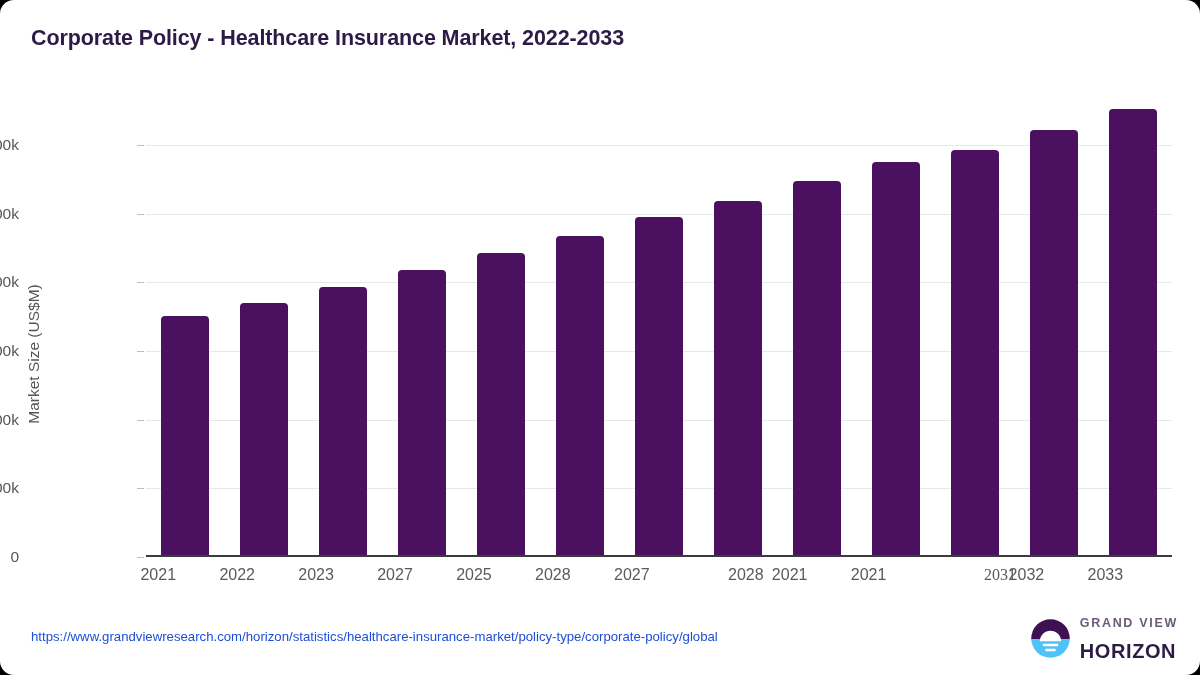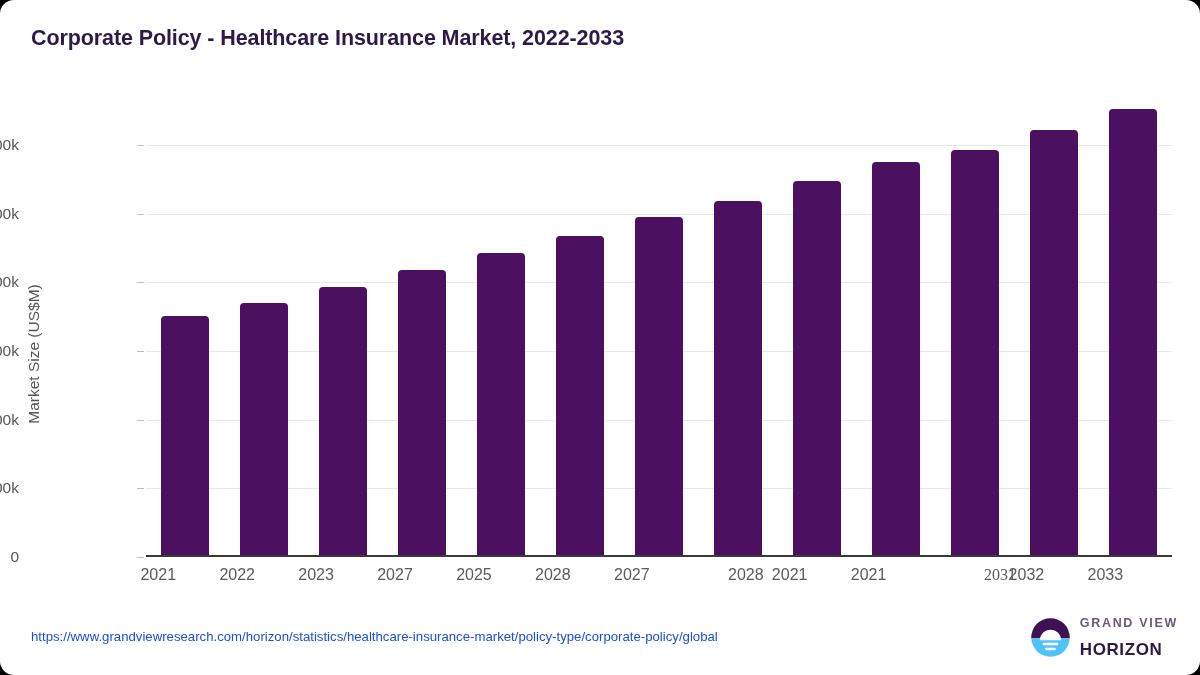--- a/index.html
+++ b/index.html
@@ -150,21 +150,21 @@
     justify-content: center;
     line-height: 1;
   }
   .logo-top {
     font-size: 12.5px;
     letter-spacing: 1.7px;
     color: #6b5b78;
     font-weight: bold;
   }
   .logo-bottom {
-    font-size: 17px;
+    font-size: 20px;
     letter-spacing: 0.6px;
     color: #2e1a47;
     font-weight: bold;
     margin-top: 11px;
   }
 </style>
 </head>
 <body>
 
 <div class="card">

